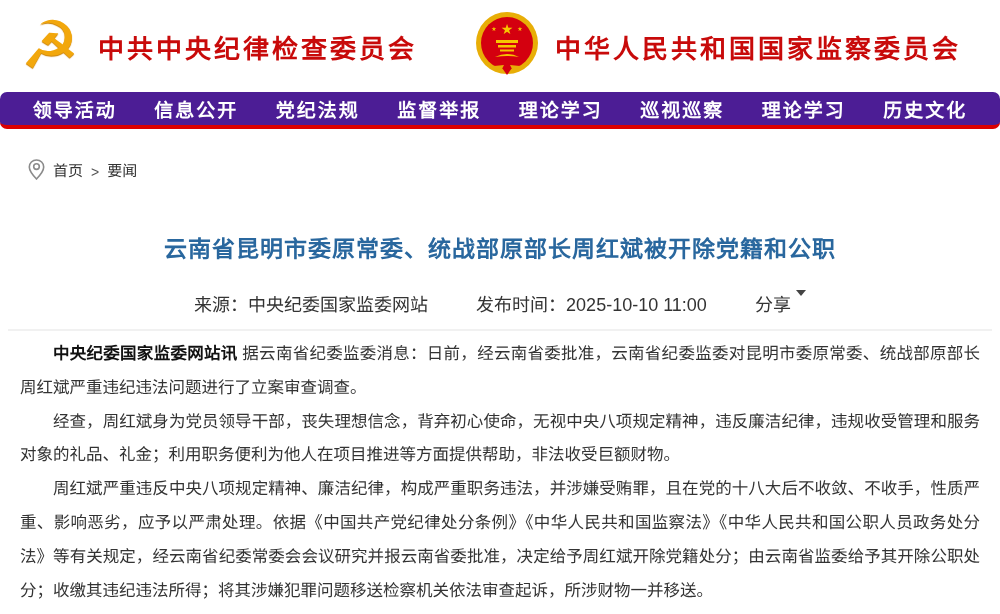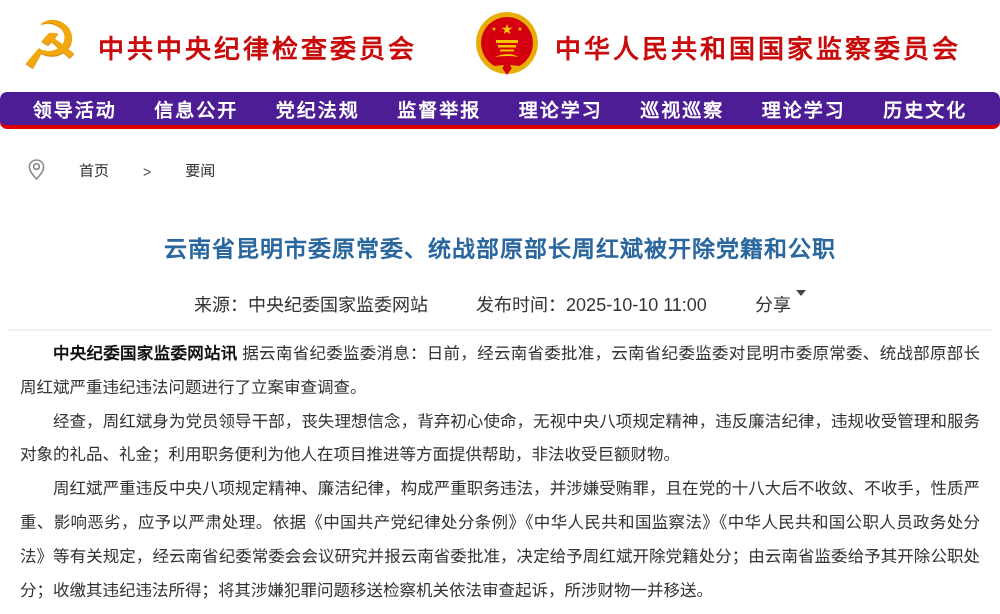--- a/index.html
+++ b/index.html
@@ -64,21 +64,20 @@
     white-space: nowrap;
   }
 
   
   .breadcrumb {
     display: flex;
     align-items: flex-end;
     margin: 30px 0 0 28px;
     font-size: 15px;
     color: #333;
-    gap: 26px;
   }
   .pin-icon { margin-right: 8px; display: inline-flex; }
   .crumb-link { color: #333; text-decoration: none; cursor: pointer; }
   .crumb-sep { margin: 0 8px; color: #555; font-size: 14px; }
 
   
   .article-title {
     text-align: center;
     color: #29679e;
     font-size: 23px;

